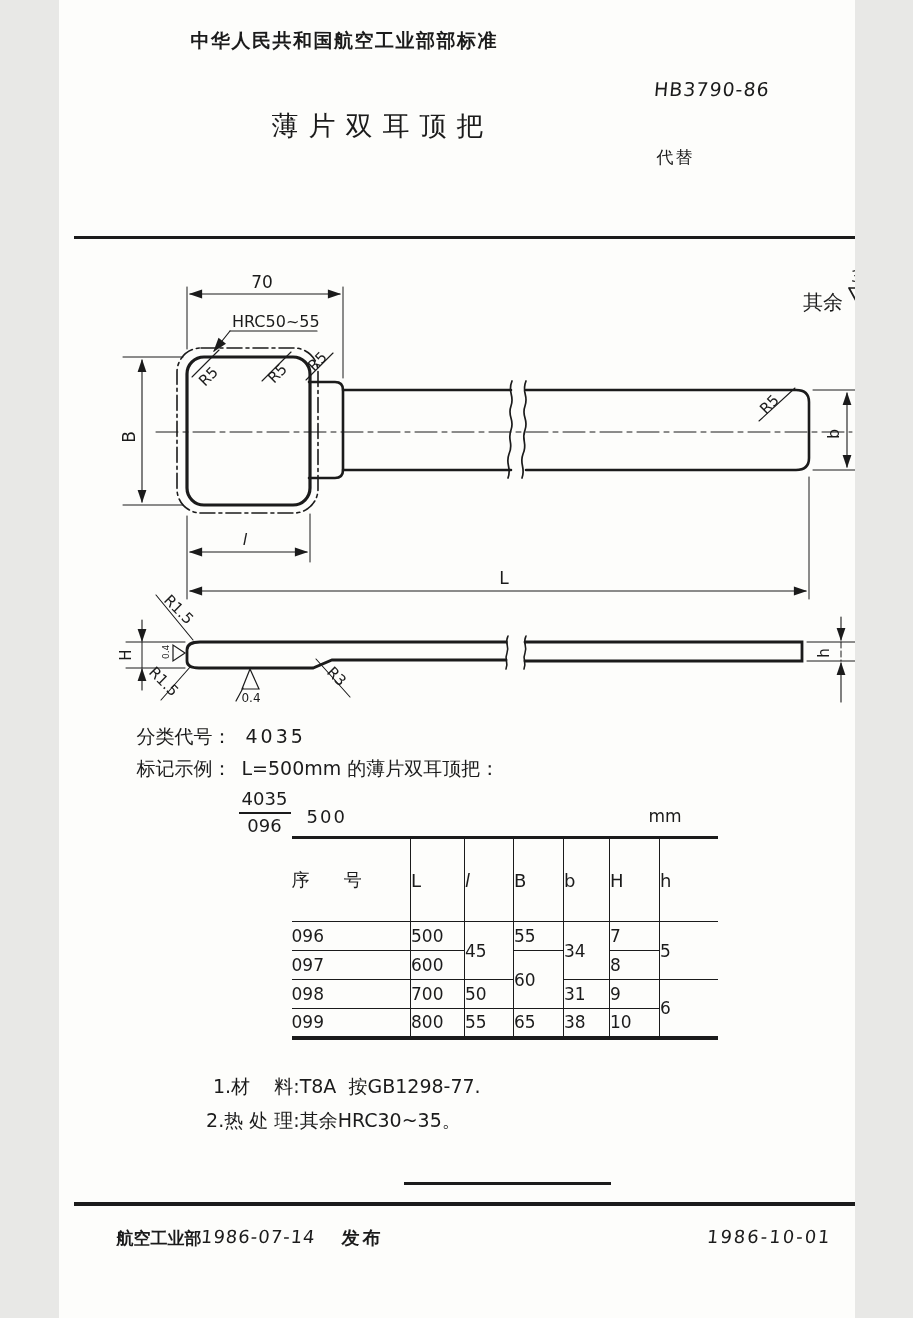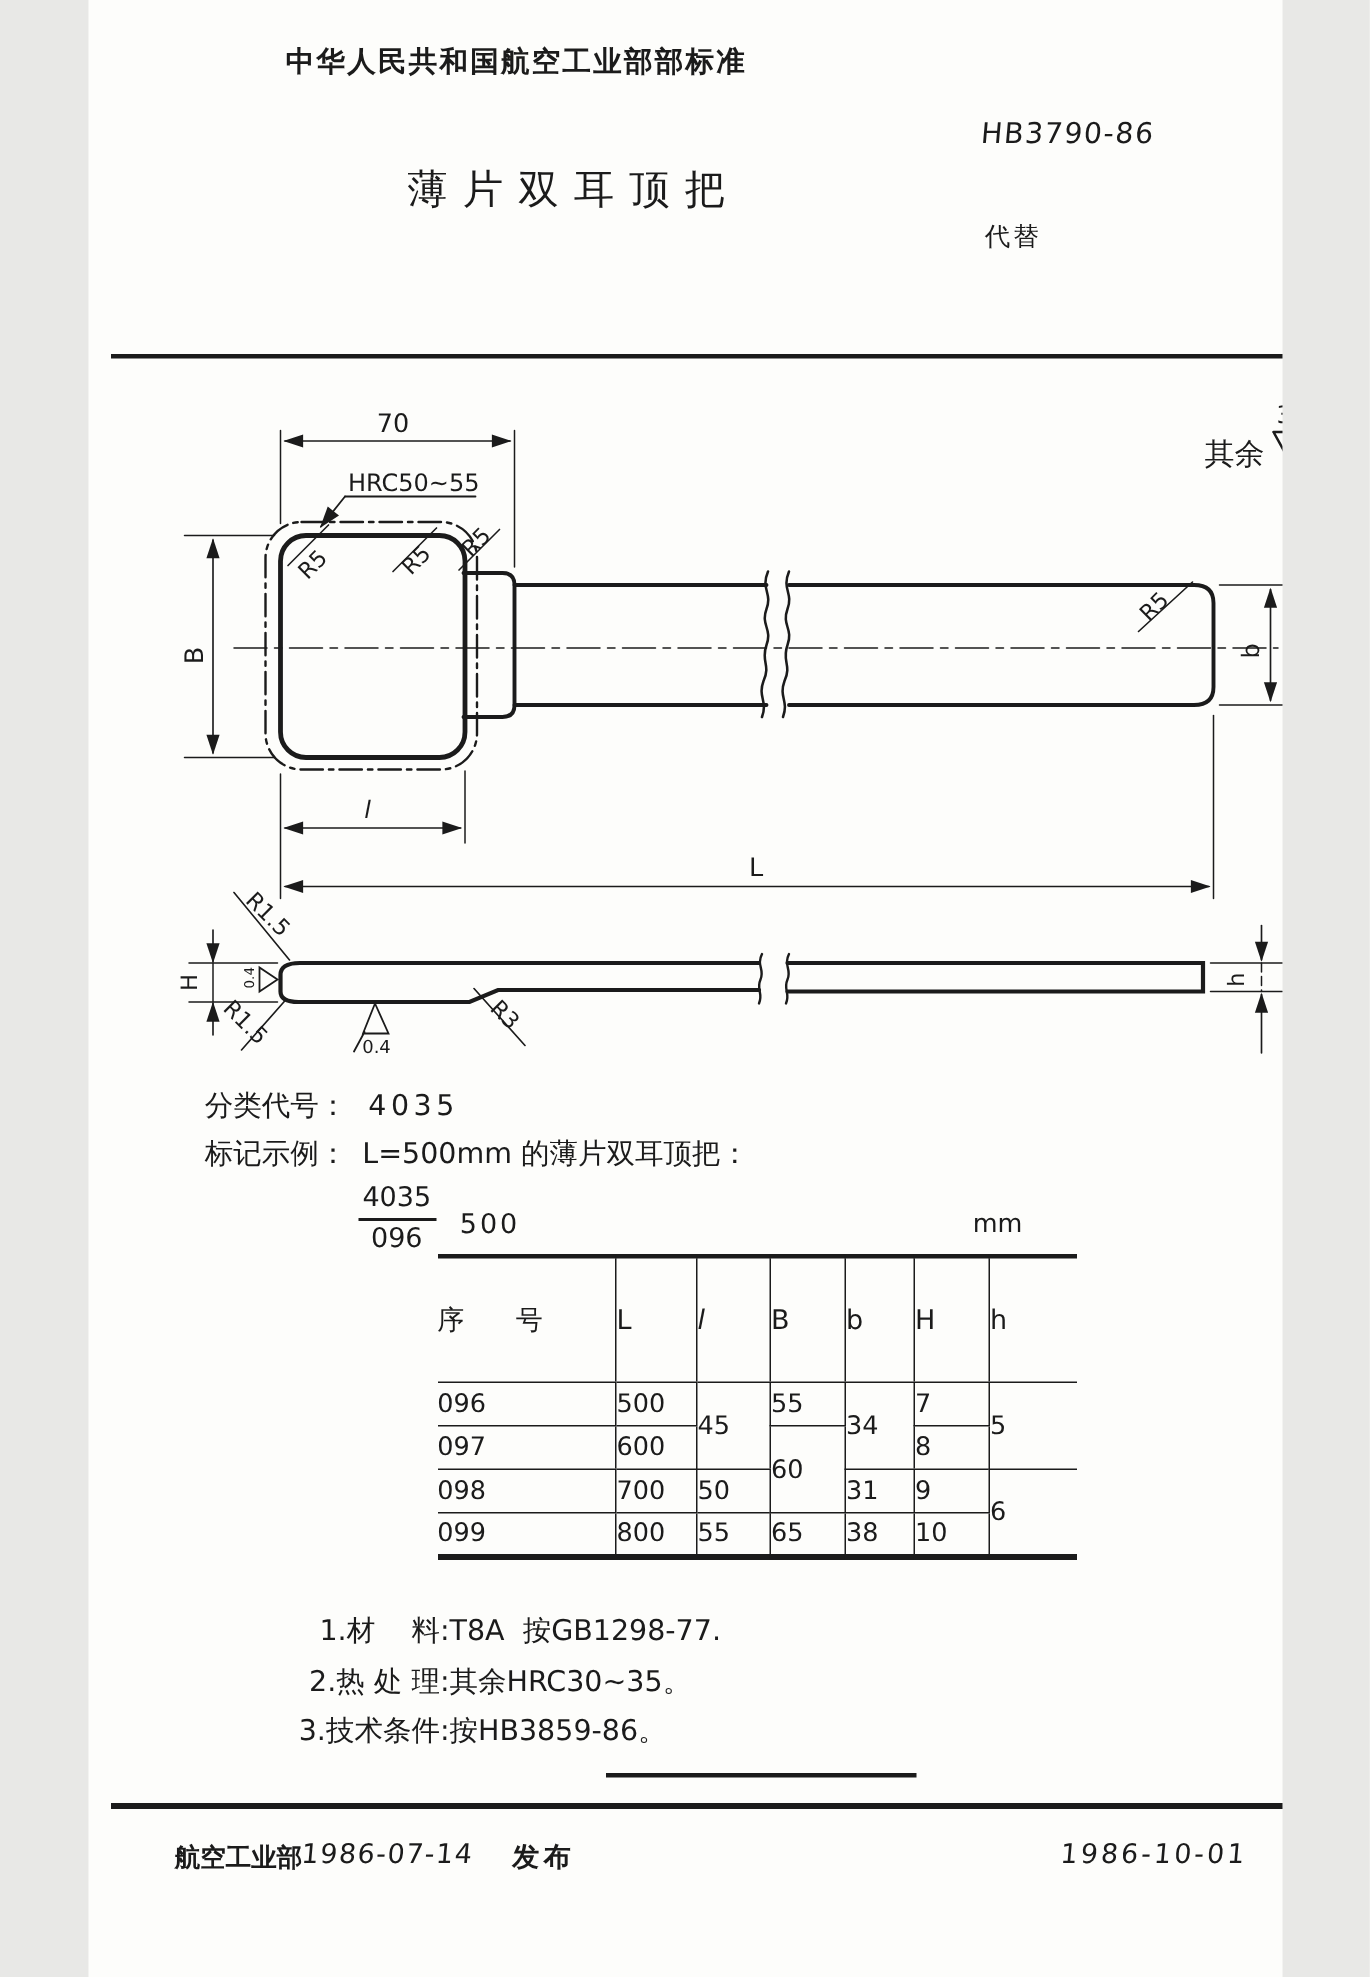--- a/index.html
+++ b/index.html
@@ -234,23 +234,20 @@
       </tr>
     </tbody>
   </table>
 
   <div class="abs note n1">
     <span class="note-label">1.材    料:</span><span>T8A  按GB1298-77.</span>
   </div>
   <div class="abs note n2">
     <span class="note-label">2.热 处 理:</span><span>其余HRC30~35。</span>
   </div>
-  <div class="abs note n3">
-    <span class="note-label">3.技术条件:</span><span>按HB3859-86。</span>
-  </div>
 
   <div class="abs rule rule-short"></div>
   <div class="abs rule rule-footer"></div>
 
   <div class="abs footer-issuer">航空工业部</div>
   <div class="abs footer-idate">1986-07-14</div>
   <div class="abs footer-ilabel">发布</div>
   <div class="abs footer-edate">1986-10-01</div>
   <div class="abs footer-elabel">实施</div>
 

